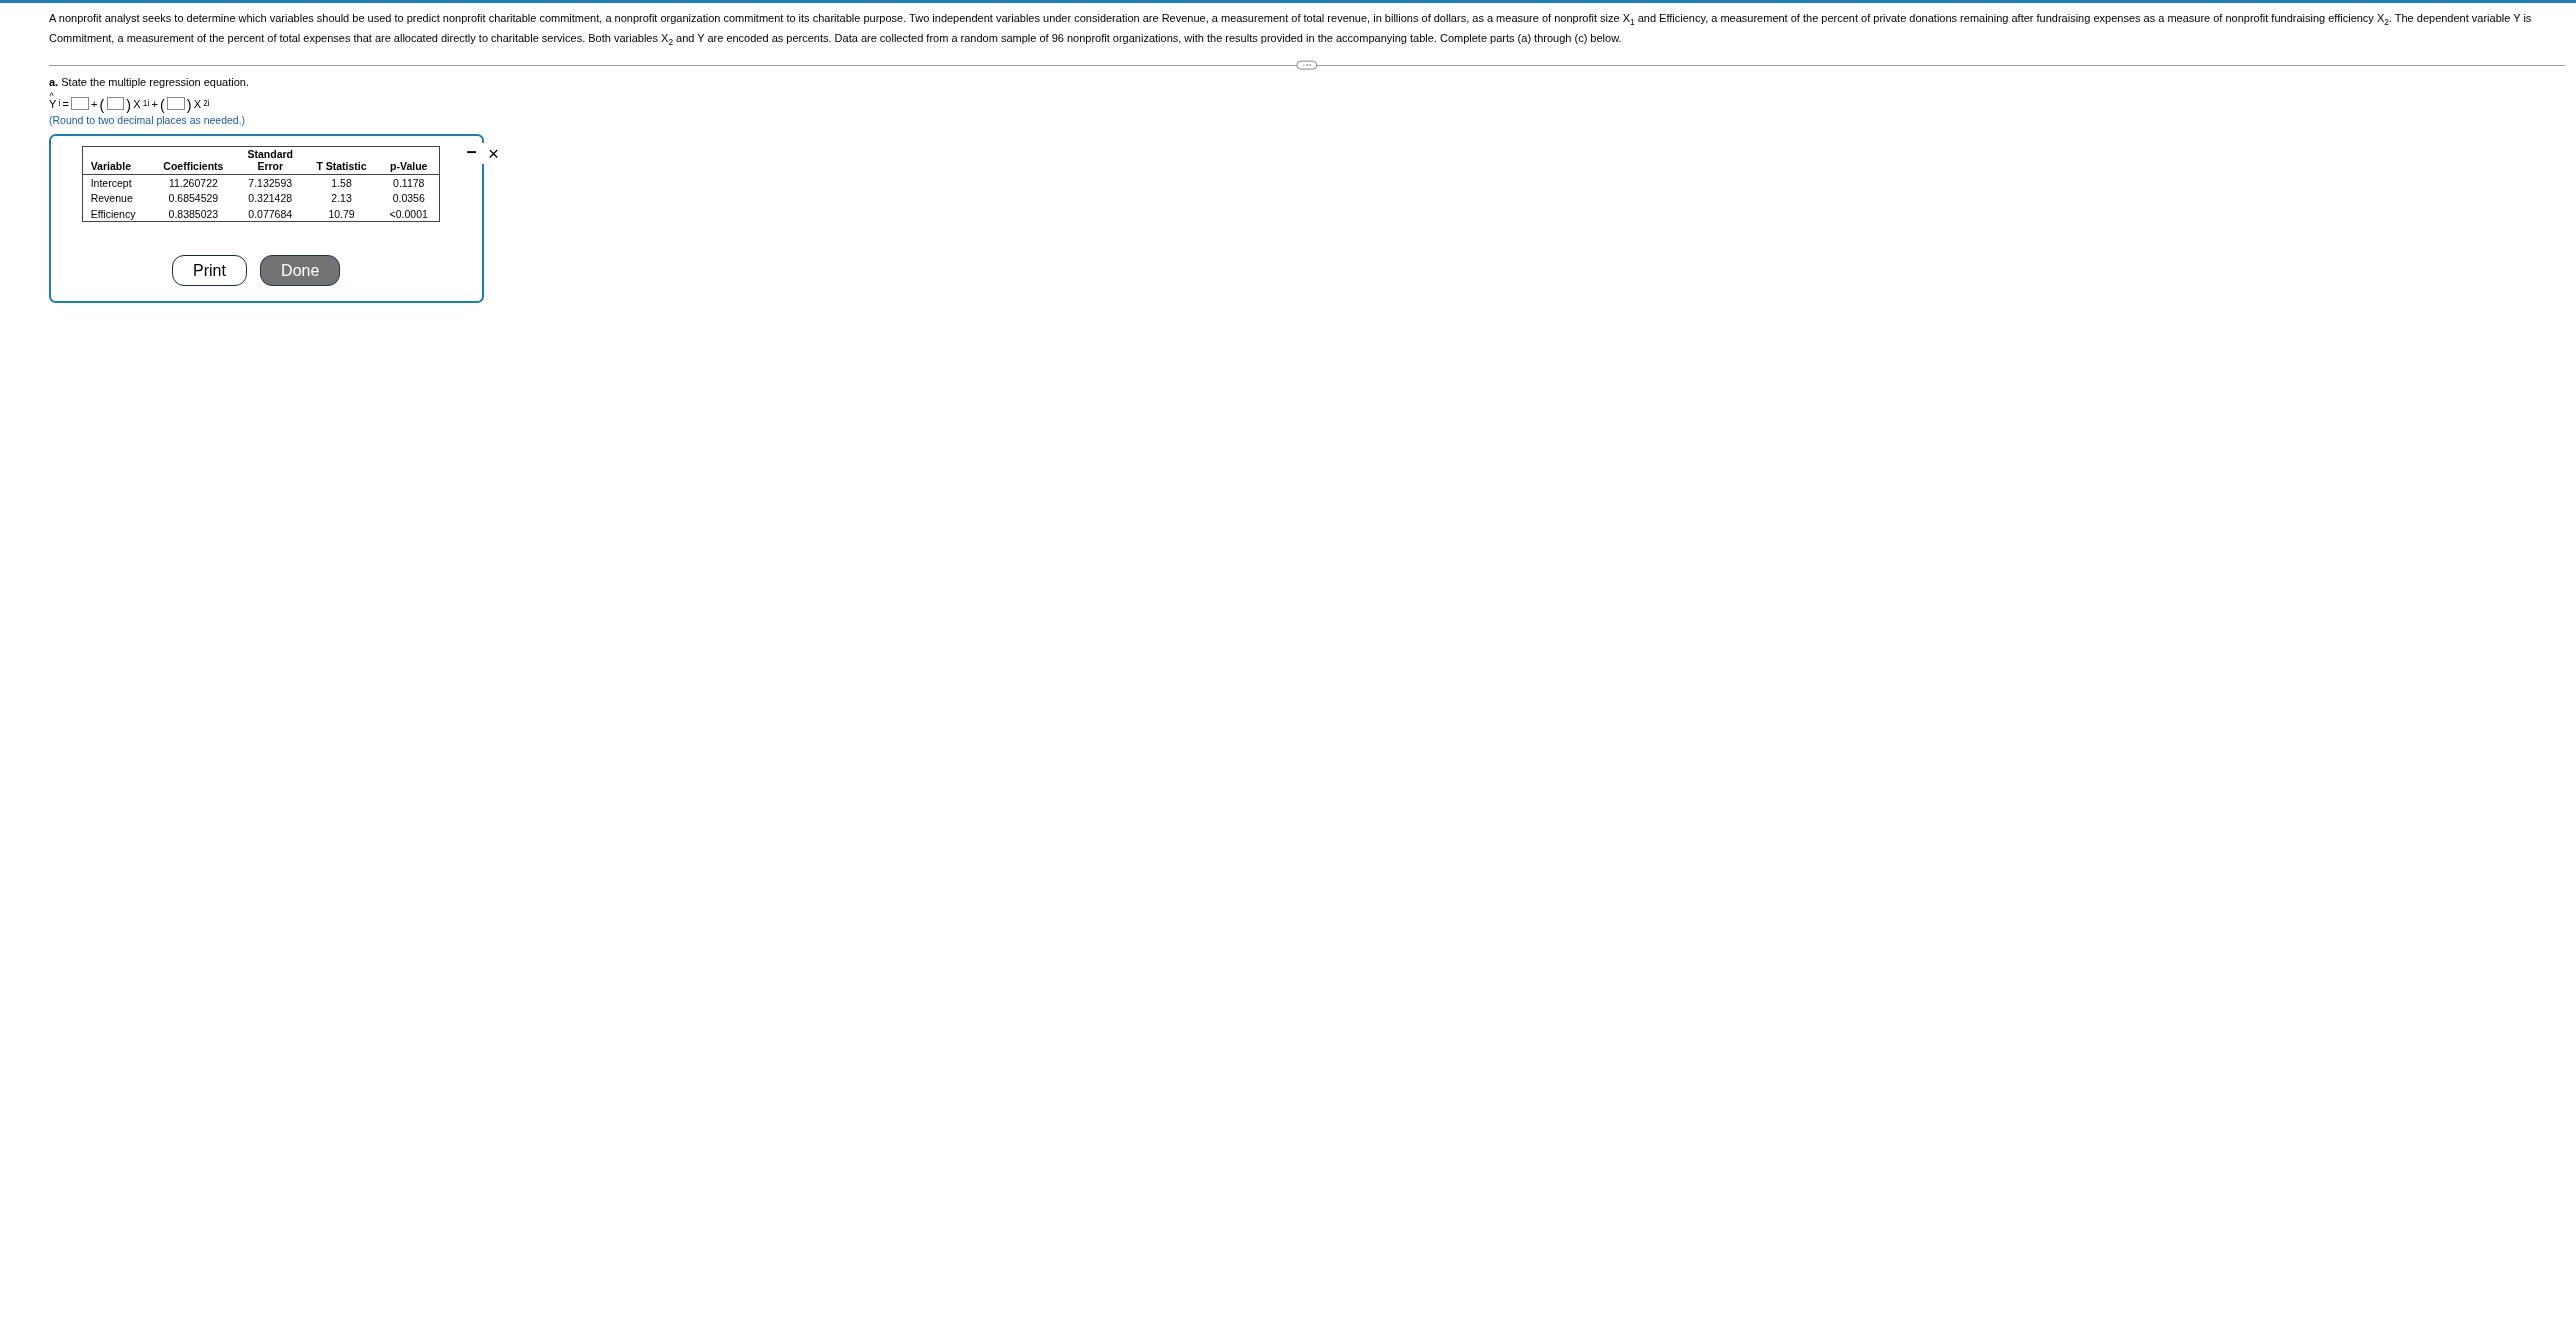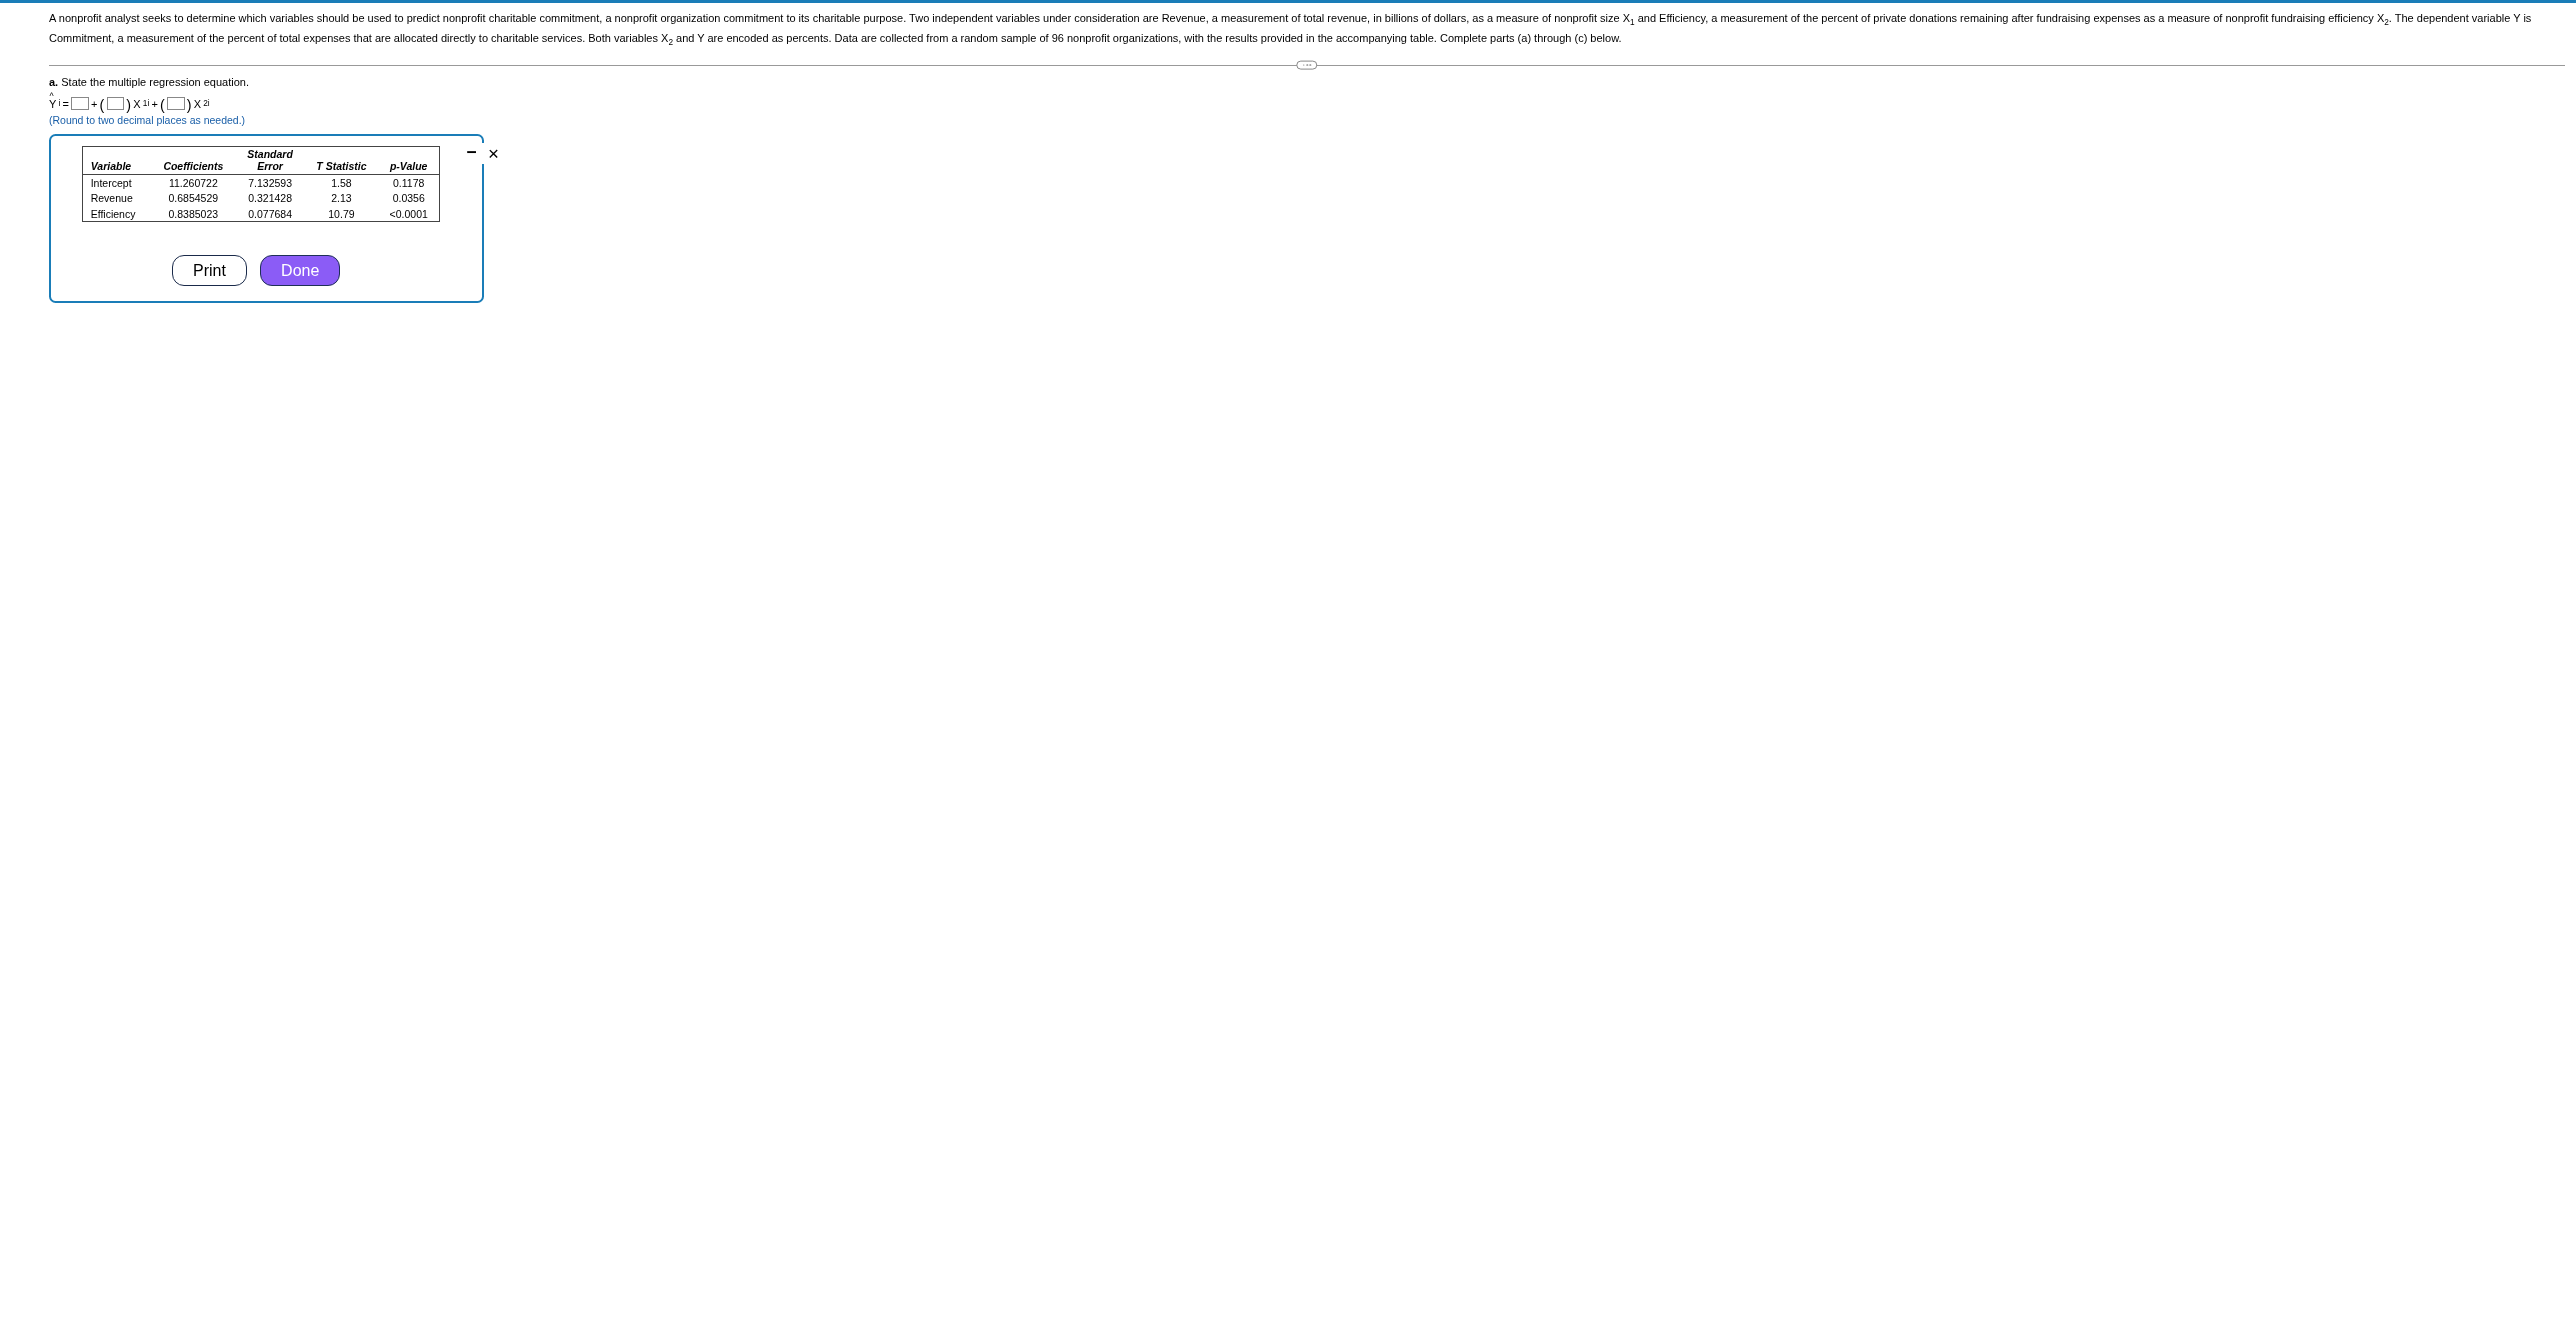--- a/index.html
+++ b/index.html
@@ -139,21 +139,20 @@
   }
   .results-table th, .results-table td {
     padding: 1.7px 7.7px;
     text-align: center;
     font-size: 10.5px;
   }
   .results-table th {
     border-bottom: 0.6px solid #444;
     font-weight: bold;
     vertical-align: bottom;
-    font-style: italic;
   }
   .results-table td:first-child, .results-table th:first-child {
     text-align: left;
   }
   .modal-buttons {
     display: flex;
     gap: 13.2px;
     margin: 33px 0 0 121px;
   }
   .btn {
@@ -161,21 +160,21 @@
     padding: 5.5px 20px;
     font-size: 16px;
     cursor: pointer;
     border: 1.1px solid #1a2a4a;
   }
   .btn-print {
     background: #fff;
     color: #000;
   }
   .btn-done {
-    background: #8b5cf6;
+    background: #737373;
     color: #fff;
     border-color: #1f3057;
   }
 </style>
 </head>
 <body>
 
 <div class="top-bar"></div>
 
 <div class="content">

